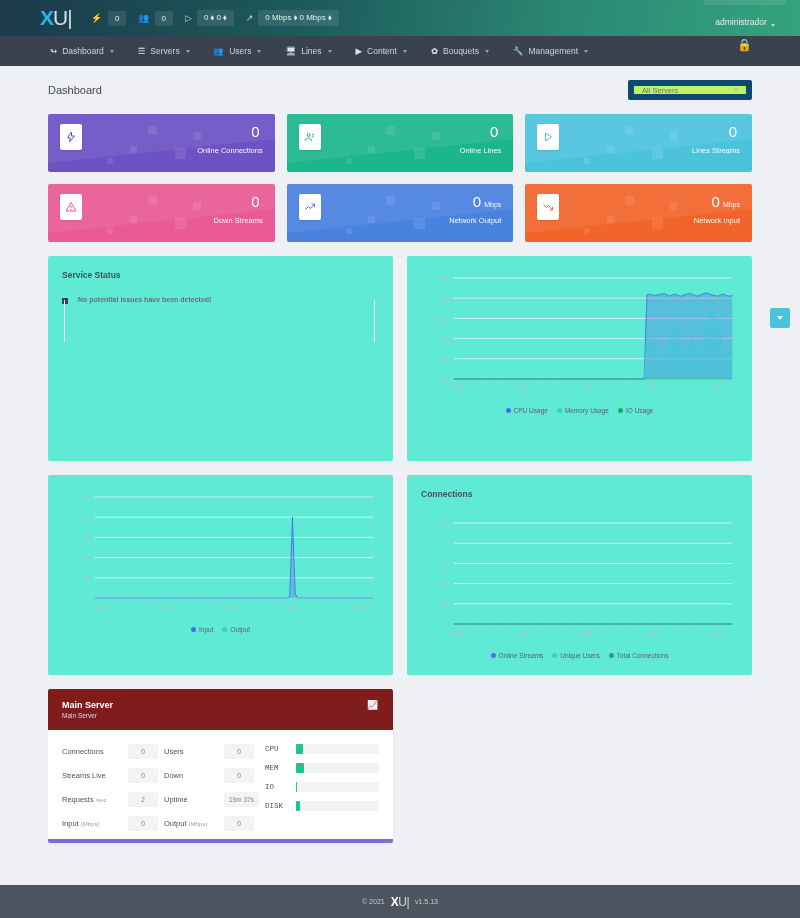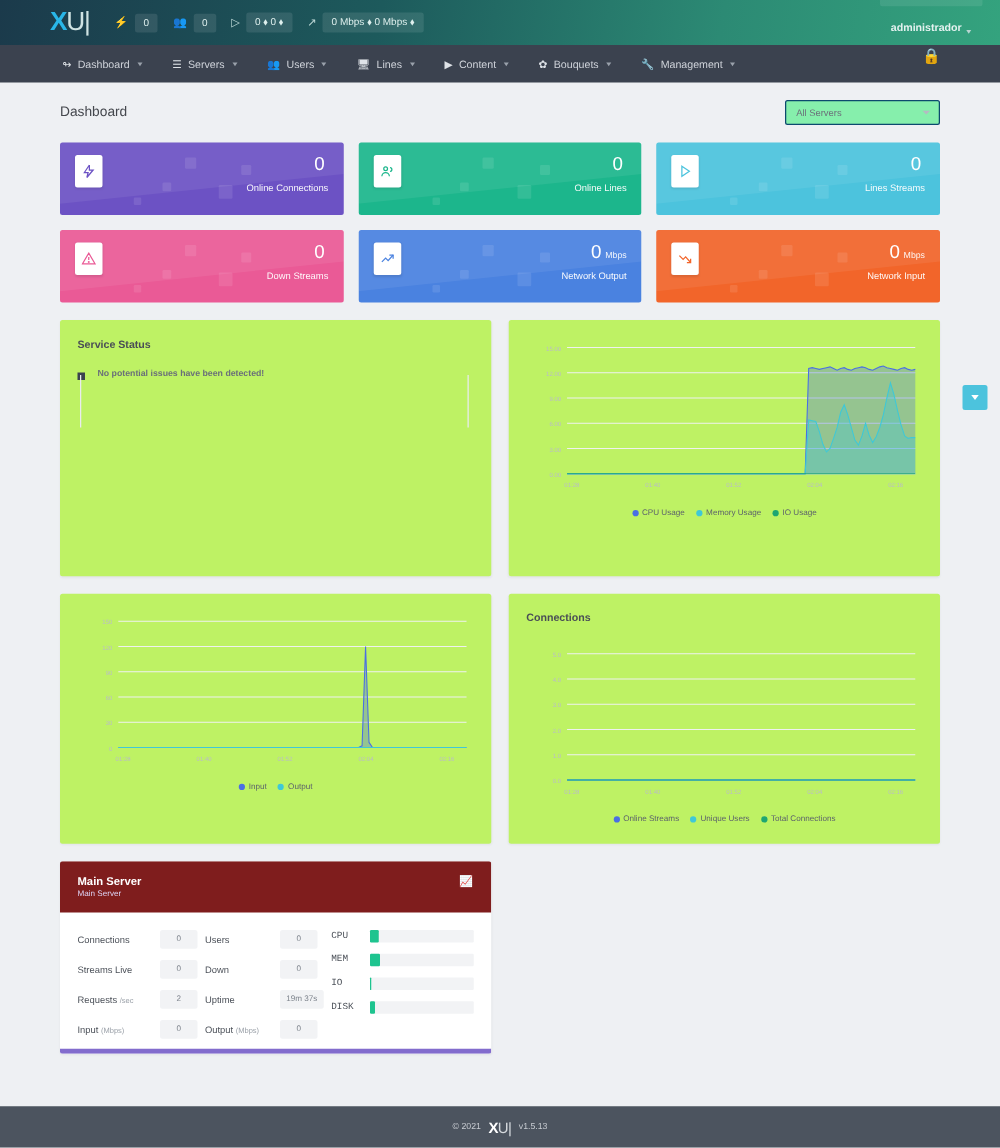--- a/index.html
+++ b/index.html
@@ -42,21 +42,21 @@
   }
   .searchbox span { color: #c4dcd9; font-size: 8px; }
   .searchbox .caret {
     position: absolute; right: 6px; top: 50%;
     transform: translateY(-50%);
     width: 0; height: 0;
     border-left: 3px solid transparent;
     border-right: 3px solid transparent;
     border-top: 3px solid #c4dcd9;
   }
-  .userbox { display: flex; align-items: flex-end; gap: 4px; color: #e4f2f0; font-size: 8.5px; font-weight: bold; }
+  .userbox { display: flex; align-items: flex-end; gap: 4px; color: #e4f2f0; font-size: 8.5px; }
   .userbox .caret {
     width: 0; height: 0;
     border-left: 2.5px solid transparent;
     border-right: 2.5px solid transparent;
     border-top: 3px solid #b8d4d1;
   }
   .lockicon { font-size: 12px; color: #f05a28; line-height: 1; }
 
   
   .navbar {
@@ -78,21 +78,21 @@
     border-right: 2.5px solid transparent;
     border-top: 3px solid #9aa1ab;
   }
 
   
   .page { padding: 14px 48px 0 48px; }
   .pagehead { display: flex; align-items: center; justify-content: space-between; margin-bottom: 14px; }
   .pagetitle { font-size: 11px; color: #44474d; font-weight: 400; }
   .serverselect {
     width: 124px; height: 20px;
-    background: #86efac; border: 1px solid #0c4a6e;
+    background: #bef264; border: 6px solid #0c4a6e;
     border-radius: 2px;
     display: flex; align-items: center;
     padding: 0 8px; position: relative;
   }
   .serverselect span { font-size: 7.5px; color: #6b707a; }
   .serverselect .caret {
     position: absolute; right: 7px; top: 50%;
     transform: translateY(-50%);
     width: 0; height: 0;
     border-left: 3px solid transparent;
@@ -135,21 +135,21 @@
     display: flex; flex-direction: column; align-items: flex-end;
   }
   .statcard .num { color: #fff; font-size: 15px; font-weight: 400; line-height: 1.05; }
   .statcard .unit { color: rgba(255,255,255,0.92); font-size: 7px; margin-left: 3px; }
   .statcard .lbl { color: rgba(255,255,255,0.95); font-size: 7.5px; margin-top: 6px; }
   .numrow { display: flex; align-items: baseline; }
 
   
   .panelrow { display: grid; grid-template-columns: 1fr 1fr; gap: 14px; margin-bottom: 14px; }
   .panel {
-    background: #bef264; border-radius: 2px;
+    background: #5eead4; border-radius: 2px;
     box-shadow: 0 1px 2px rgba(0,0,0,0.05);
     padding: 14px 14px 10px 14px;
   }
   .paneltitle { font-size: 8.5px; color: #4a4e56; font-weight: 700; margin-bottom: 16px; }
 
   .svcbody { position: relative; height: 155px; }
   .svcitem { display: flex; align-items: flex-start; gap: 10px; }
   .svcdot { width: 6px; height: 6px; background: #3b424f; margin-top: 2px; flex-shrink: 0; }
   .svctext { font-size: 7px; color: #6a7079; font-weight: 700; }
   .svcline-l { position: absolute; left: 2px; top: 4px; width: 1px; height: 42px; background: #e9ebee; }

